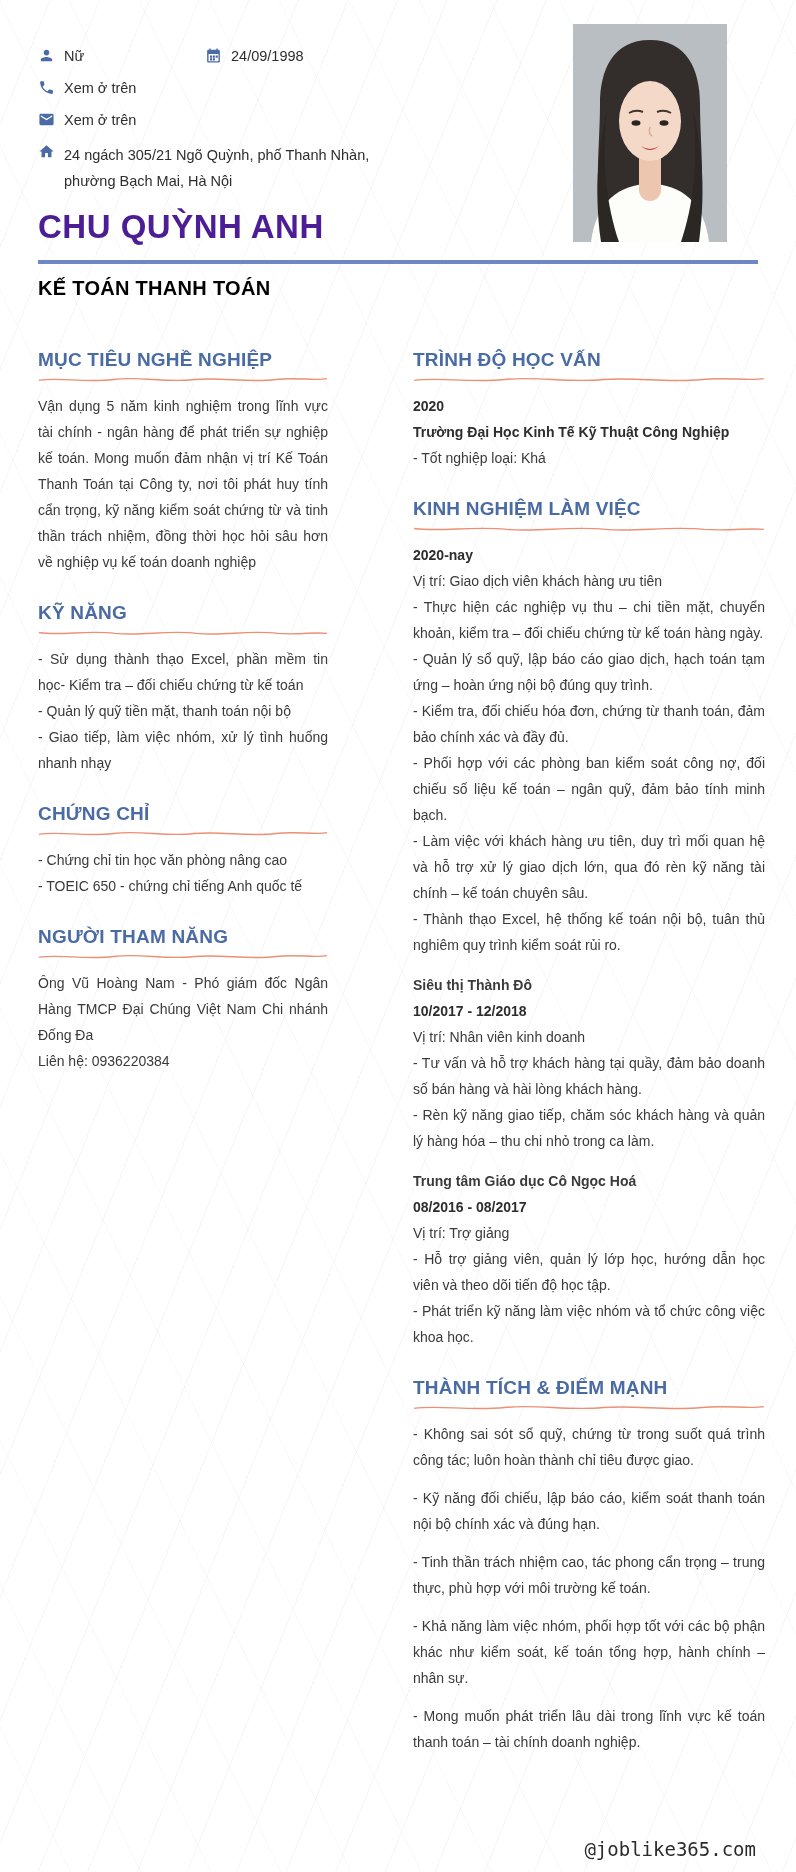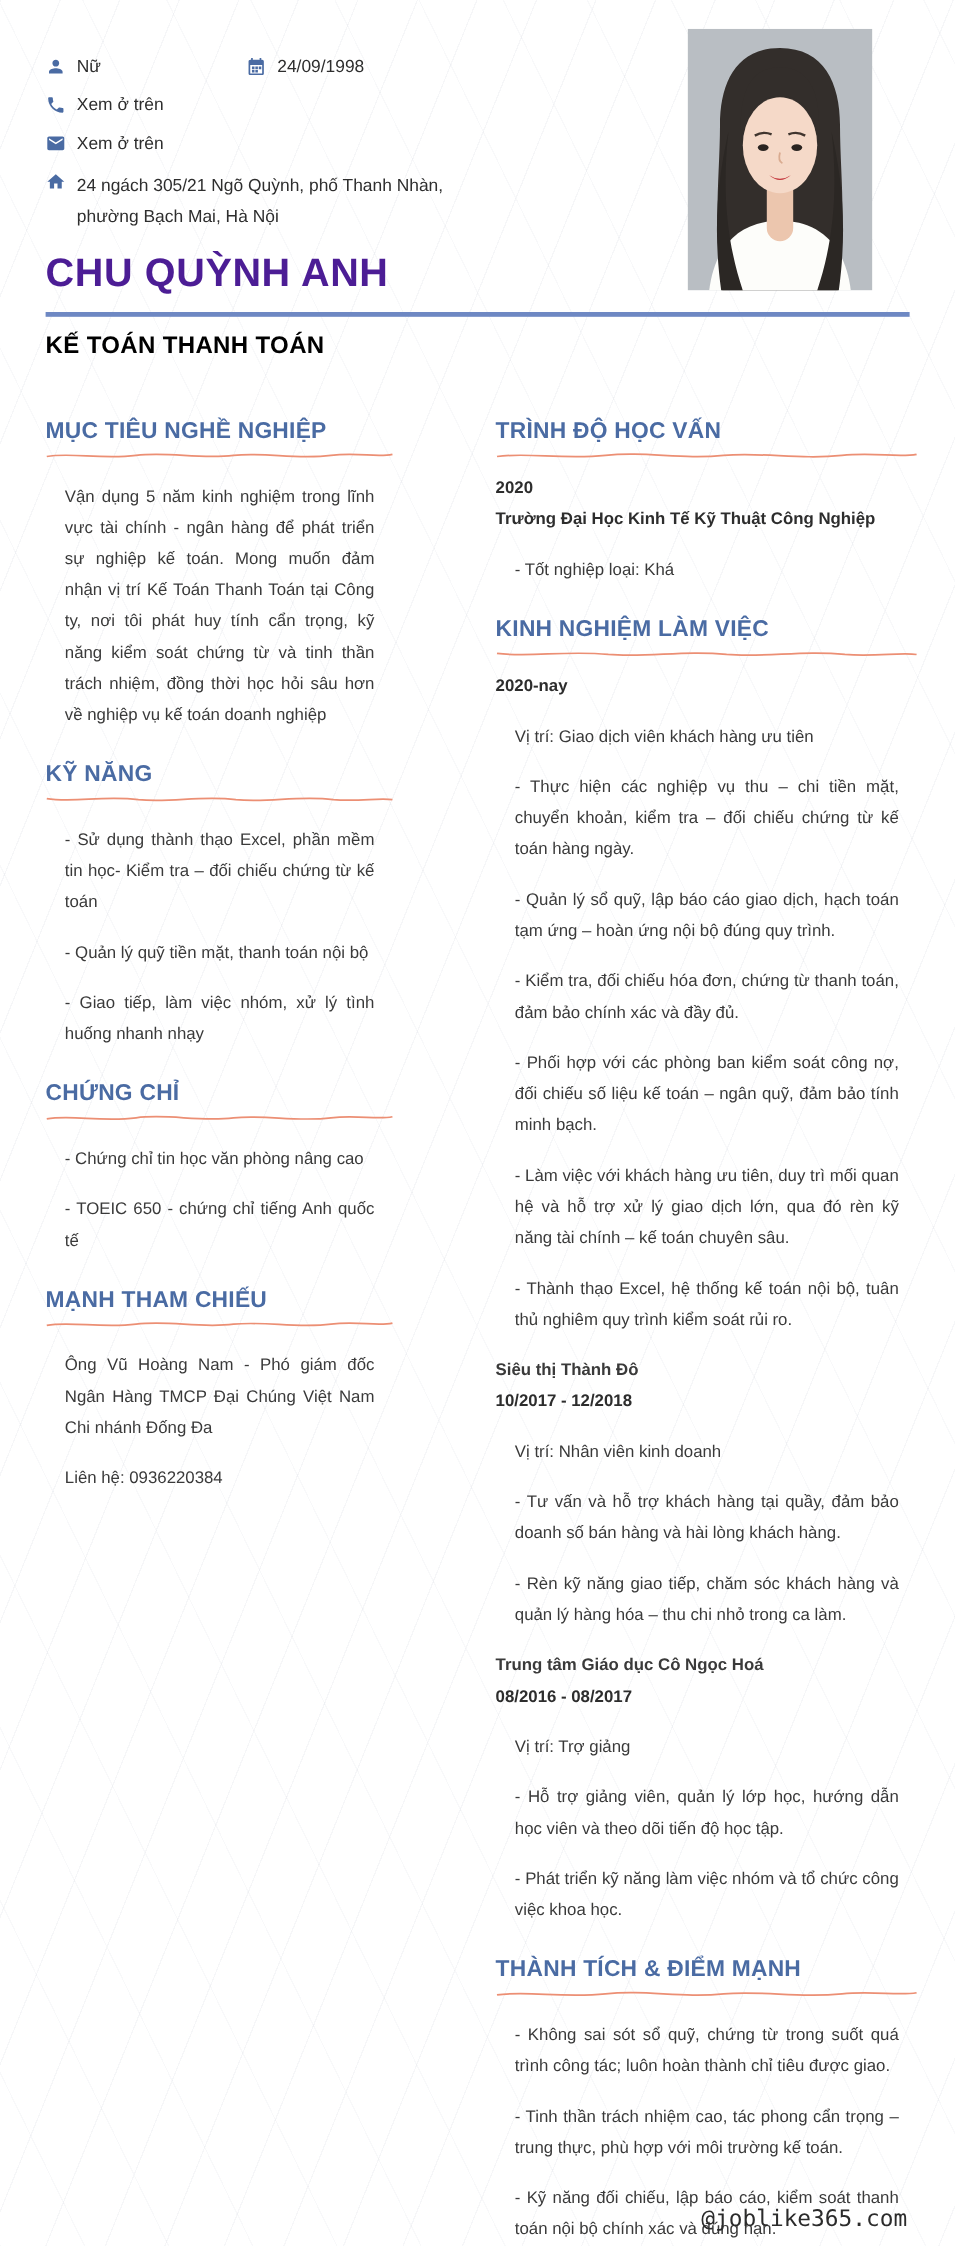--- a/index.html
+++ b/index.html
@@ -28,21 +28,21 @@
   .photo-box svg { display:block; width:154px; height:218px; }
 
   .columns { display:flex; padding:0 31px 0 38px; margin-top:48px; gap:85px; position:relative; }
   .col-left { width:290px; flex:0 0 290px; }
   .col-right { flex:1; min-width:0; }
 
   .section { margin-bottom:26px; }
   .sec-title { font-size:19px; font-weight:700; color:#4a6ba3; letter-spacing:0.2px; line-height:24px; }
   .wave { display:block; width:100%; height:9px; margin:3px 0 9px; }
 
-  .body-text p, p.body-text { font-size:14px; line-height:26px; color:#3a3a3a; text-align:justify; margin:16px; }
+  .body-text p, p.body-text { font-size:14px; line-height:26px; color:#3a3a3a; text-align:justify; margin:0; }
   .b { font-weight:700; color:#2d2d2d; }
   p.b { font-size:14px; line-height:26px; margin:0; text-align:left; }
   .job { margin-top:14px; }
   .job:first-of-type { margin-top:0; }
   .strengths-list p { margin-bottom:12px; }
   .strengths-list p:last-child { margin-bottom:0; }
 
   .footer-mark {
     position:absolute; right:40px; bottom:12px;
     font-family:"DejaVu Sans Mono", monospace;
@@ -148,21 +148,21 @@
           <path d="M1,6 C22,2 48,9 78,5 C106,1 132,9 162,5 C190,2 216,9 246,5 C268,2 286,7 299,4" fill="none" stroke="#ec8f74" stroke-width="1.6"></path>
         </svg>
       <div class="body-text">
           <p>- Chứng chỉ tin học văn phòng nâng cao</p>
           <p>- TOEIC 650 - chứng chỉ tiếng Anh quốc tế</p>
         </div>
     </section>
 
 
     <section class="section">
-      <h2 class="sec-title">MẠNH THAM CHIẾU</h2>
+      <h2 class="sec-title">NGƯỜI THAM NĂNG</h2>
       <svg class="wave" viewBox="0 0 300 10" preserveAspectRatio="none">
           <path d="M1,6 C22,2 48,9 78,5 C106,1 132,9 162,5 C190,2 216,9 246,5 C268,2 286,7 299,4" fill="none" stroke="#ec8f74" stroke-width="1.6"></path>
         </svg>
       <div class="body-text">
           <p>Ông Vũ Hoàng Nam - Phó giám đốc Ngân Hàng TMCP Đại Chúng Việt Nam Chi nhánh Đống Đa</p>
           <p>Liên hệ: 0936220384</p>
         </div>
     </section>
 
   </div>
@@ -221,22 +221,22 @@
       </div>
     </section>
 
     <section class="section">
       <h2 class="sec-title">THÀNH TÍCH &amp; ĐIỂM MẠNH</h2>
       <svg class="wave" viewBox="0 0 300 10" preserveAspectRatio="none">
           <path d="M1,6 C22,2 48,9 78,5 C106,1 132,9 162,5 C190,2 216,9 246,5 C268,2 286,7 299,4" fill="none" stroke="#ec8f74" stroke-width="1.6"></path>
         </svg>
       <div class="body-text strengths-list">
           <p>- Không sai sót sổ quỹ, chứng từ trong suốt quá trình công tác; luôn hoàn thành chỉ tiêu được giao.</p>
+          <p>- Kỹ năng đối chiếu, lập báo cáo, kiểm soát thanh toán nội bộ chính xác và đúng hạn.</p>
           <p>- Tinh thần trách nhiệm cao, tác phong cẩn trọng – trung thực, phù hợp với môi trường kế toán.</p>
-          <p>- Kỹ năng đối chiếu, lập báo cáo, kiểm soát thanh toán nội bộ chính xác và đúng hạn.</p>
           <p>- Khả năng làm việc nhóm, phối hợp tốt với các bộ phận khác như kiểm soát, kế toán tổng hợp, hành chính – nhân sự.</p>
           <p>- Mong muốn phát triển lâu dài trong lĩnh vực kế toán thanh toán – tài chính doanh nghiệp.</p>
         </div>
     </section>
 
   </div>
 </div>
 
 <div class="footer-mark">@joblike365.com</div>
 

